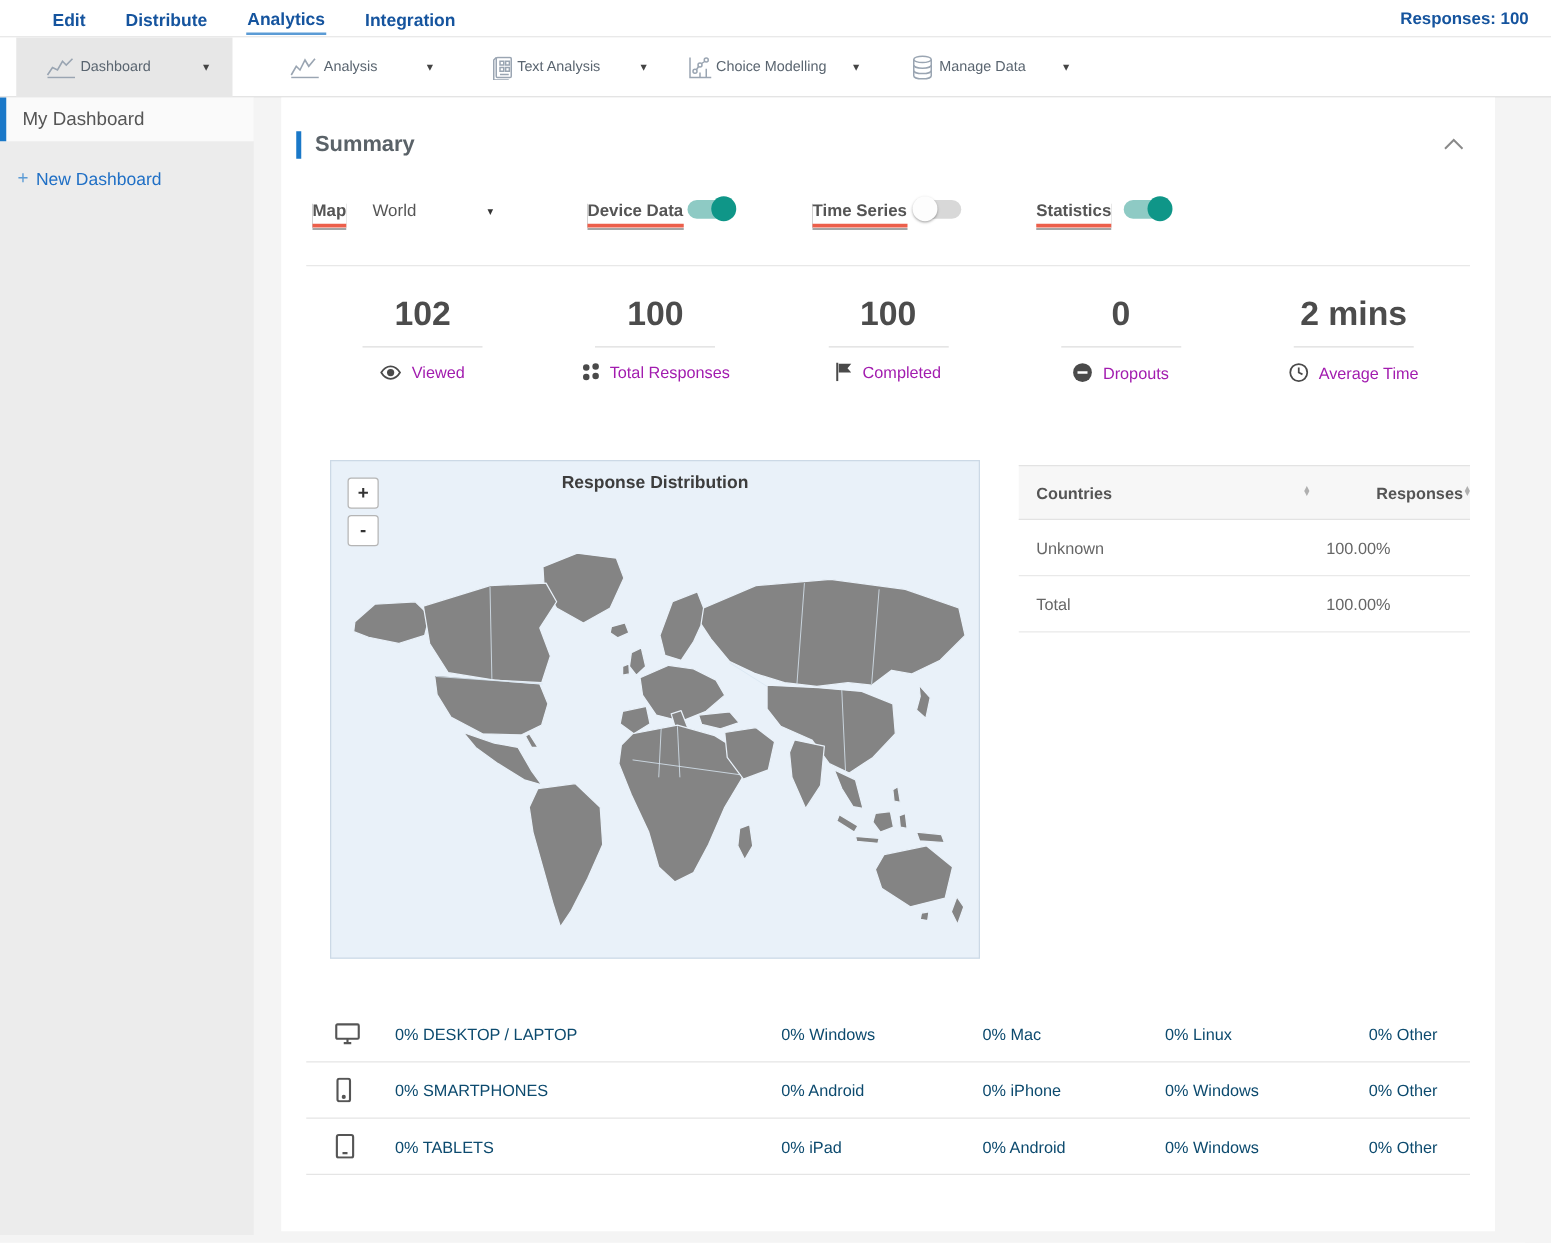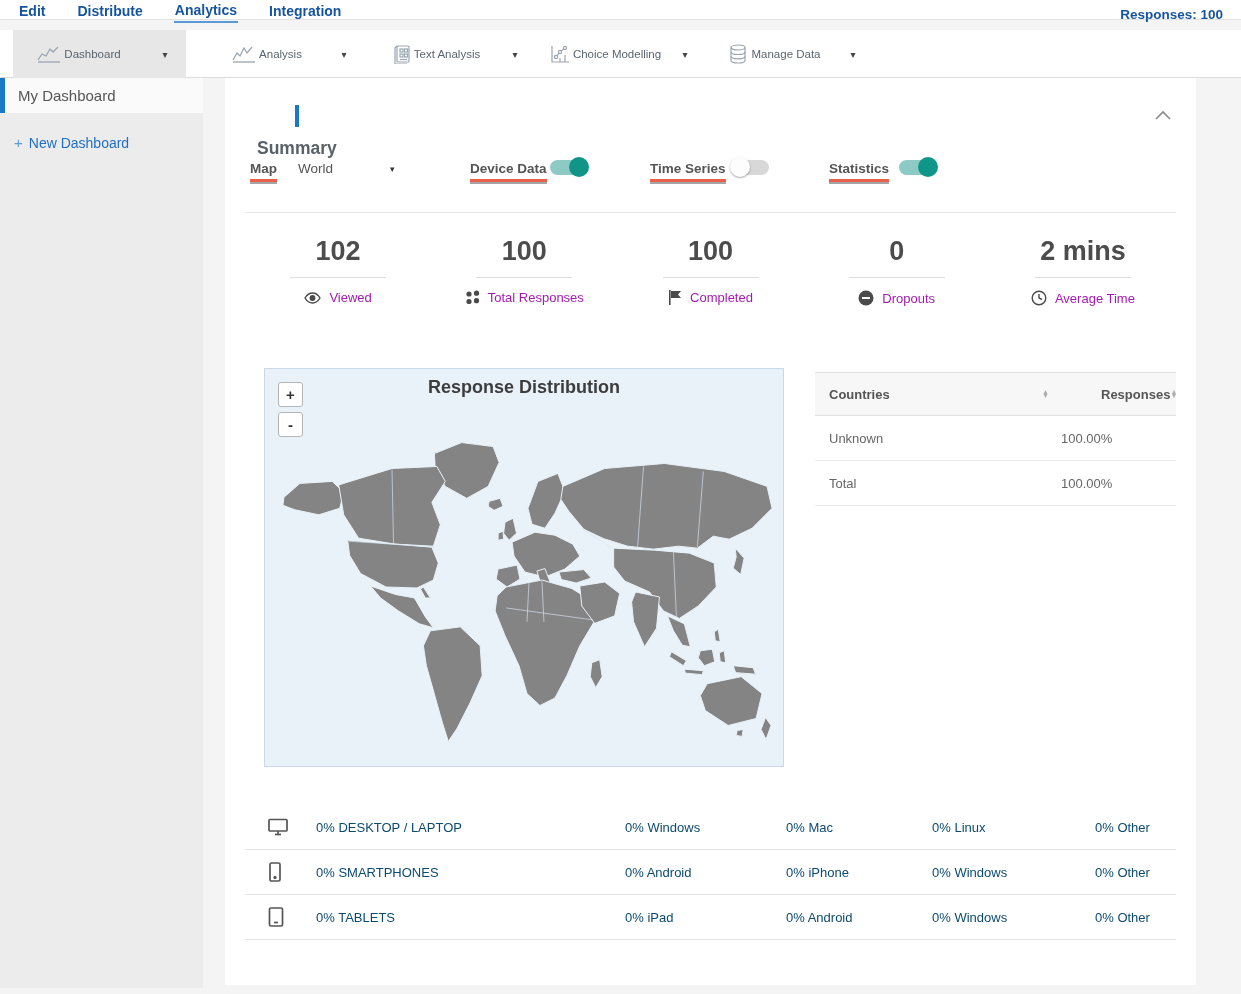--- a/index.html
+++ b/index.html
@@ -1,21 +1,21 @@
 <!DOCTYPE html>
 <html><head>
 <meta charset="utf-8">
 <style>
   * { margin:0; padding:0; box-sizing:border-box; }
   body { font-family:"Liberation Sans", sans-serif; background:#f4f4f4; }
   #app { position:relative; width:1241px; height:994px; background:#f4f4f4; overflow:hidden; }
 
   
-  .topnav { position:absolute; left:0; top:0; width:1241px; height:20px; background:#fff;
-            border-bottom:1px solid #e2e2e2; display:flex; align-items:center; }
+  .topnav { position:absolute; left:0; top:0; width:1241px; height:30px; background:#fff;
+            border-bottom:1px solid #e2e2e2; display:flex; align-items:center;padding-left:23px; }
   .topnav-item { color:#15549e; font-size:14px; font-weight:700; margin-left:30px; padding:5px 1px 3px;
                  cursor:pointer; }
   .topnav-item:first-child { margin-left:18px; }
   .topnav-item.active { border-bottom:2px solid #5b9bd5; }
   .responses { position:absolute; right:18px; top:7px; color:#15549e; font-size:13.5px; font-weight:700; }
 
   
   .toolbar { position:absolute; left:0; top:30px; width:1241px; height:48px; background:#fff;
              border-bottom:1px solid #dcdcdc; }
   .tool-group { position:absolute; top:0; height:48px; display:flex; align-items:stretch; }
@@ -29,21 +29,21 @@
   
   .sidebar { position:absolute; left:0; top:78px; width:203px; height:910px; background:#ececec; }
   .sb-item { height:35px; background:#fafafa; border-left:5px solid #1a78c8; display:flex; align-items:center;
              padding-left:13px; font-size:15px; color:#555; cursor:pointer; }
   .sb-new { margin:21px 0 0 14px; font-size:14px; color:#1f6fc5; cursor:pointer; display:flex; align-items:center; gap:6px; }
   .sb-new .plus { font-size:15px; color:#5b9bd5; }
 
   
   .card { position:absolute; left:225px; top:78px; width:971px; height:907px; background:#fff; }
 
-  .summary-head { position:absolute; left:32px; top:27px; display:flex; align-items:center; gap:11px;flex-direction:column; }
+  .summary-head { position:absolute; left:12px; top:27px; display:flex; gap:11px; }
   .summary-bar { width:4px; height:22px; background:#1a78c8; }
   .summary-title { font-size:17.5px; font-weight:700; color:#5a6268; }
   .collapse { position:absolute; right:24px; top:32px; cursor:pointer; }
 
   
   .controls { position:absolute; left:0; top:80px; width:100%; height:28px; }
   .ctl { position:absolute; top:3px; font-size:13.5px; color:#555; font-weight:700; }
   .ctl.underlined { padding-bottom:3px; border-bottom:3px solid #ec5f4b; box-shadow:0 2px 0 rgba(90,90,90,.55); }
   .ctl.plain { font-weight:400; }
   .dd-caret { position:absolute; top:6px; font-size:9px; color:#333; cursor:pointer; }
@@ -59,21 +59,21 @@
   
   .stats { position:absolute; left:20px; right:20px; top:150px; height:90px; display:flex; }
   .stat { flex:1; text-align:center; }
   .stat-value { font-size:27px; font-weight:700; color:#4c4c4c; margin-top:8px; }
   .stat-rule { width:96px; border-top:1px solid #ddd; margin:10px auto 12px; }
   .stat-label { display:flex; align-items:center; justify-content:center; gap:8px; font-size:13px; color:#a21caf; }
 
   
   .map-panel { position:absolute; left:39px; top:290px; width:520px; height:399px; background:#e9f1f9;
                border:1px solid #ccd9e6; }
-  .map-title { text-align:center; margin-top:8px; font-size:18px; font-weight:700; color:#3d3d3d; }
+  .map-title { text-align:center; margin-top:8px; font-size:14px; font-weight:700; color:#3d3d3d; }
   .zoom-btns { position:absolute; left:13px; top:13px; display:flex; flex-direction:column; gap:5px; }
   .zoom-btn { width:25px; height:25px; background:#fff; border:1px solid #b5b5b5; border-radius:3px;
               font-size:15px; font-weight:700; color:#333; display:flex; align-items:center; justify-content:center;
               cursor:pointer; }
   .map-svg { position:absolute; left:0; top:48px; }
 
   
   .ctable { position:absolute; left:590px; top:294px; width:361px; font-size:13px; color:#666; }
   .ctable-head { height:44px; background:#f7f7f7; border-top:1px solid #e3e3e3; border-bottom:1px solid #e3e3e3;
                  display:flex; align-items:center; padding:0 10px 0 14px; }

